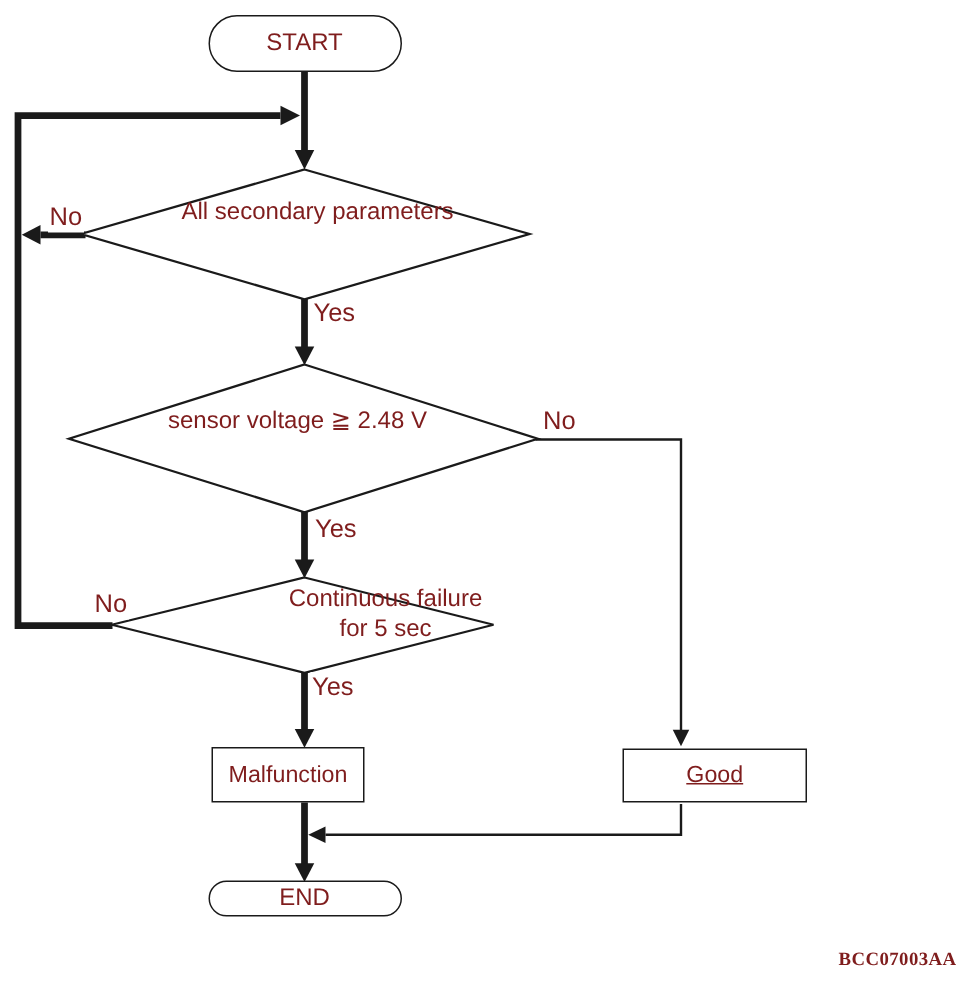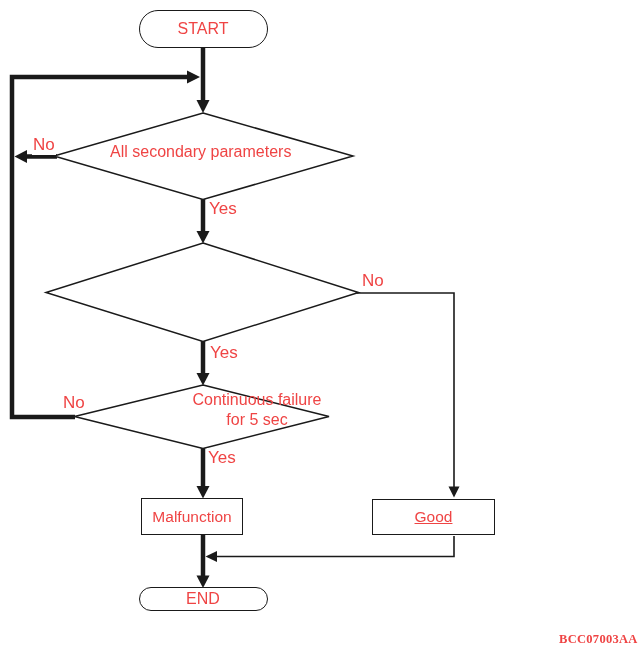--- a/index.html
+++ b/index.html
@@ -6,21 +6,21 @@
     margin: 0;
     padding: 0;
     background: #ffffff;
   }
   #canvas {
     position: relative;
     width: 642px;
     height: 658px;
     background: #ffffff;
     font-family: "Liberation Sans", "DejaVu Sans", sans-serif;
-    color: #ef4444;
+    color: #7f1d1d;
     overflow: hidden;
   }
   #wires {
     position: absolute;
     left: 0; top: 0;
     z-index: 1;
   }
   .node {
     position: absolute;
     box-sizing: border-box;
@@ -94,33 +94,34 @@
   </svg>
 
   <div class="node stadium" style="left:138.5px; top:10px; width:129px; height:37.5px;">
     <span>START</span>
   </div>
 
   <div class="node" style="left:141px; top:498px; width:102px; height:37px; font-size:15.5px;">
     <span>Malfunction</span>
   </div>
 
-  <div class="node" style="left:372px; top:498.5px; width:123px; height:36px; font-size:15.5px;text-decoration:underline;">
+  <div class="node" style="left:415px; top:498.5px; width:123px; height:36px; font-size:15.5px;text-decoration:underline;">
     <span>Good</span>
   </div>
 
   <div class="node stadium" style="left:138.5px; top:587px; width:129px; height:24px;">
     <span>END</span>
   </div>
 
-  <div class="dtext" style="left:110px; top:131px;margin-top:10px;">
+  <div class="dtext" style="left:121px; top:131px;">
     <div>All secondary parameters</div>
   </div>
 
   <div class="dtext" style="left:112px; top:270px;">
+    <div>sensor voltage ≧ 2.48 V</div>
   </div>
 
   <div class="dtext centered" style="left:141px; top:390px; width:140px; line-height:20px;">
     <div>Continuous failure</div>
     <div>for 5 sec</div>
   </div>
 
   <div class="edge-label" style="left:32px;  top:135px;">No</div>
   <div class="edge-label" style="left:208px; top:199px;">Yes</div>
   <div class="edge-label" style="left:361px; top:271px;">No</div>

